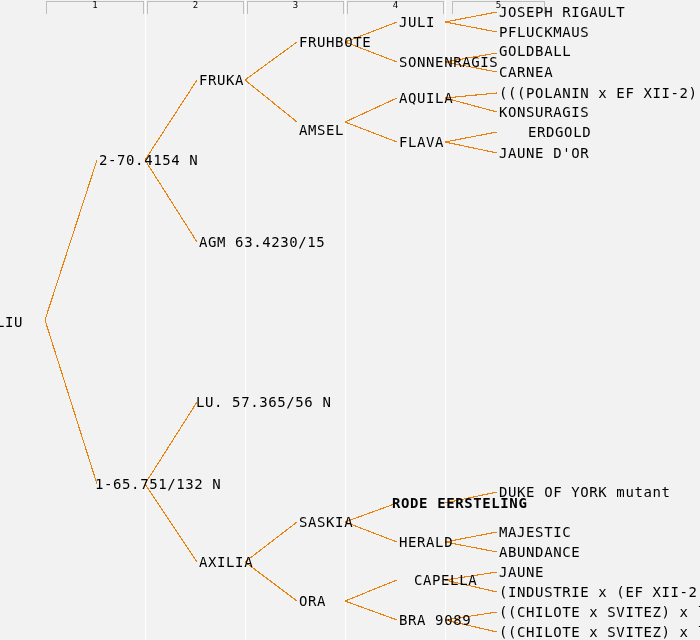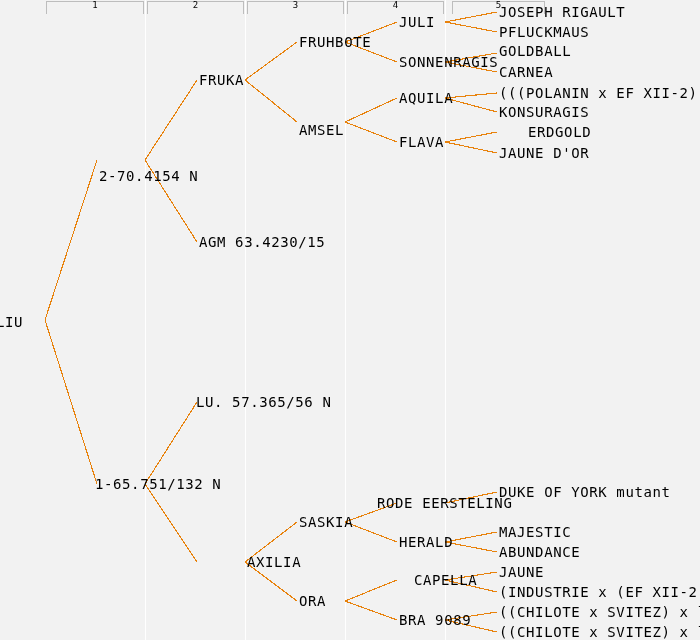--- a/index.html
+++ b/index.html
@@ -120,38 +120,38 @@
       <path d="M445,580 L497,572"></path>
       <path d="M445,580 L497,592"></path>
 
       <path d="M445,620 L497,612"></path>
       <path d="M445,620 L497,632"></path>
     </g>
   </svg>
 
   <div class="node" style="left:-4px;top:322px;">LIU</div>
 
-  <div class="node" style="left:99px;top:176px;">2-70.4154 N</div>
+  <div class="node" style="left:99px;top:160px;">2-70.4154 N</div>
   <div class="node" style="left:95px;top:484px;">1-65.751/132 N</div>
 
   <div class="node" style="left:199px;top:80px;">FRUKA</div>
   <div class="node" style="left:199px;top:242px;">AGM 63.4230/15</div>
   <div class="node" style="left:196px;top:402px;">LU. 57.365/56 N</div>
-  <div class="node" style="left:199px;top:562px;margin-left:48px;">AXILIA</div>
+  <div class="node" style="left:199px;top:562px;">AXILIA</div>
 
   <div class="node" style="left:299px;top:42px;">FRUHBOTE</div>
   <div class="node" style="left:299px;top:122px;margin-top:8px;">AMSEL</div>
   <div class="node" style="left:299px;top:522px;">SASKIA</div>
   <div class="node" style="left:299px;top:601px;">ORA</div>
 
   <div class="node" style="left:399px;top:22px;">JULI</div>
   <div class="node" style="left:399px;top:62px;">SONNENRAGIS</div>
   <div class="node" style="left:399px;top:98px;">AQUILA</div>
   <div class="node" style="left:399px;top:142px;">FLAVA</div>
-  <div class="node" style="left:377px;top:503px;">RODE EERSTELING</div>
+  <div class="node" style="left:392px;top:503px;font-weight:bold;">RODE EERSTELING</div>
   <div class="node" style="left:399px;top:542px;">HERALD</div>
   <div class="node" style="left:399px;top:580px;margin-left:15px;">CAPELLA</div>
   <div class="node" style="left:399px;top:620px;">BRA 9089</div>
 
   <div class="node" style="left:499px;top:12px;">JOSEPH RIGAULT</div>
   <div class="node" style="left:499px;top:32px;">PFLUCKMAUS</div>
   <div class="node" style="left:499px;top:51px;">GOLDBALL</div>
   <div class="node" style="left:499px;top:72px;">CARNEA</div>
   <div class="node" style="left:499px;top:93px;">(((POLANIN x EF XII-2) x JUBEL) x</div>
   <div class="node" style="left:499px;top:112px;">KONSURAGIS</div>

